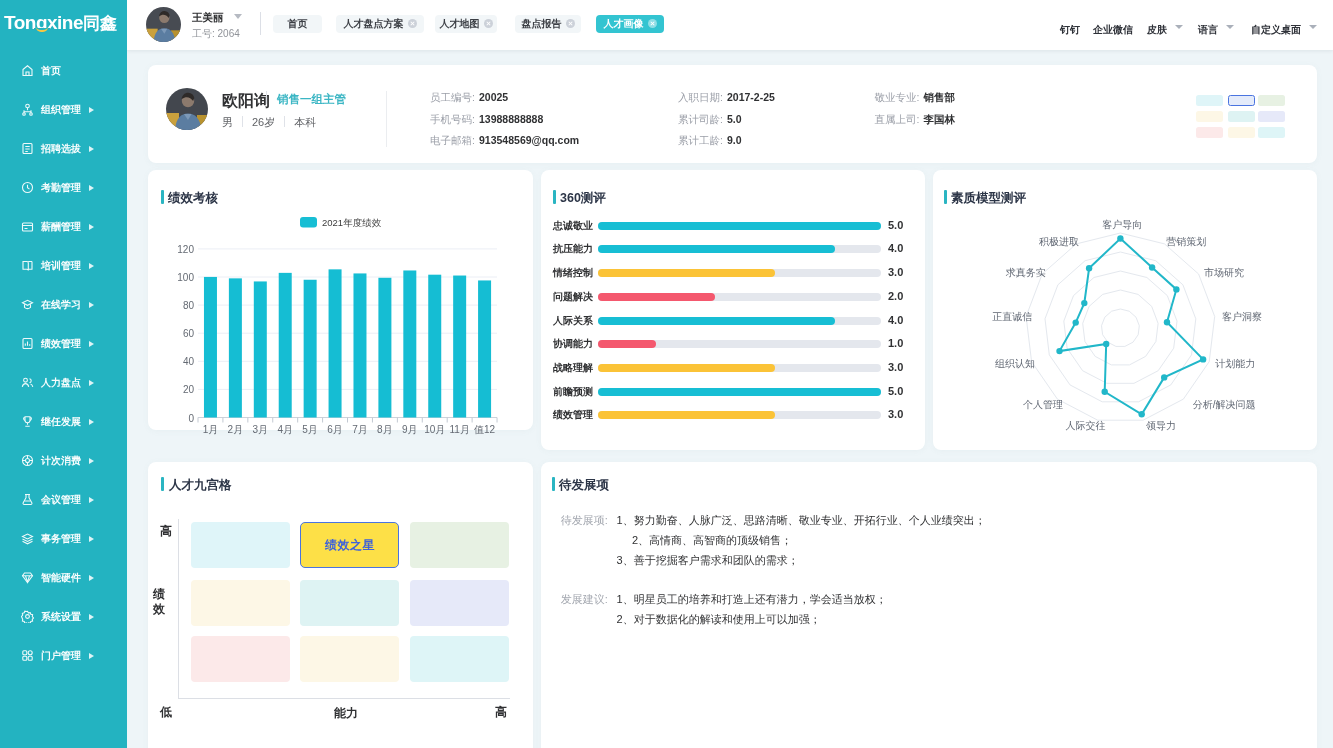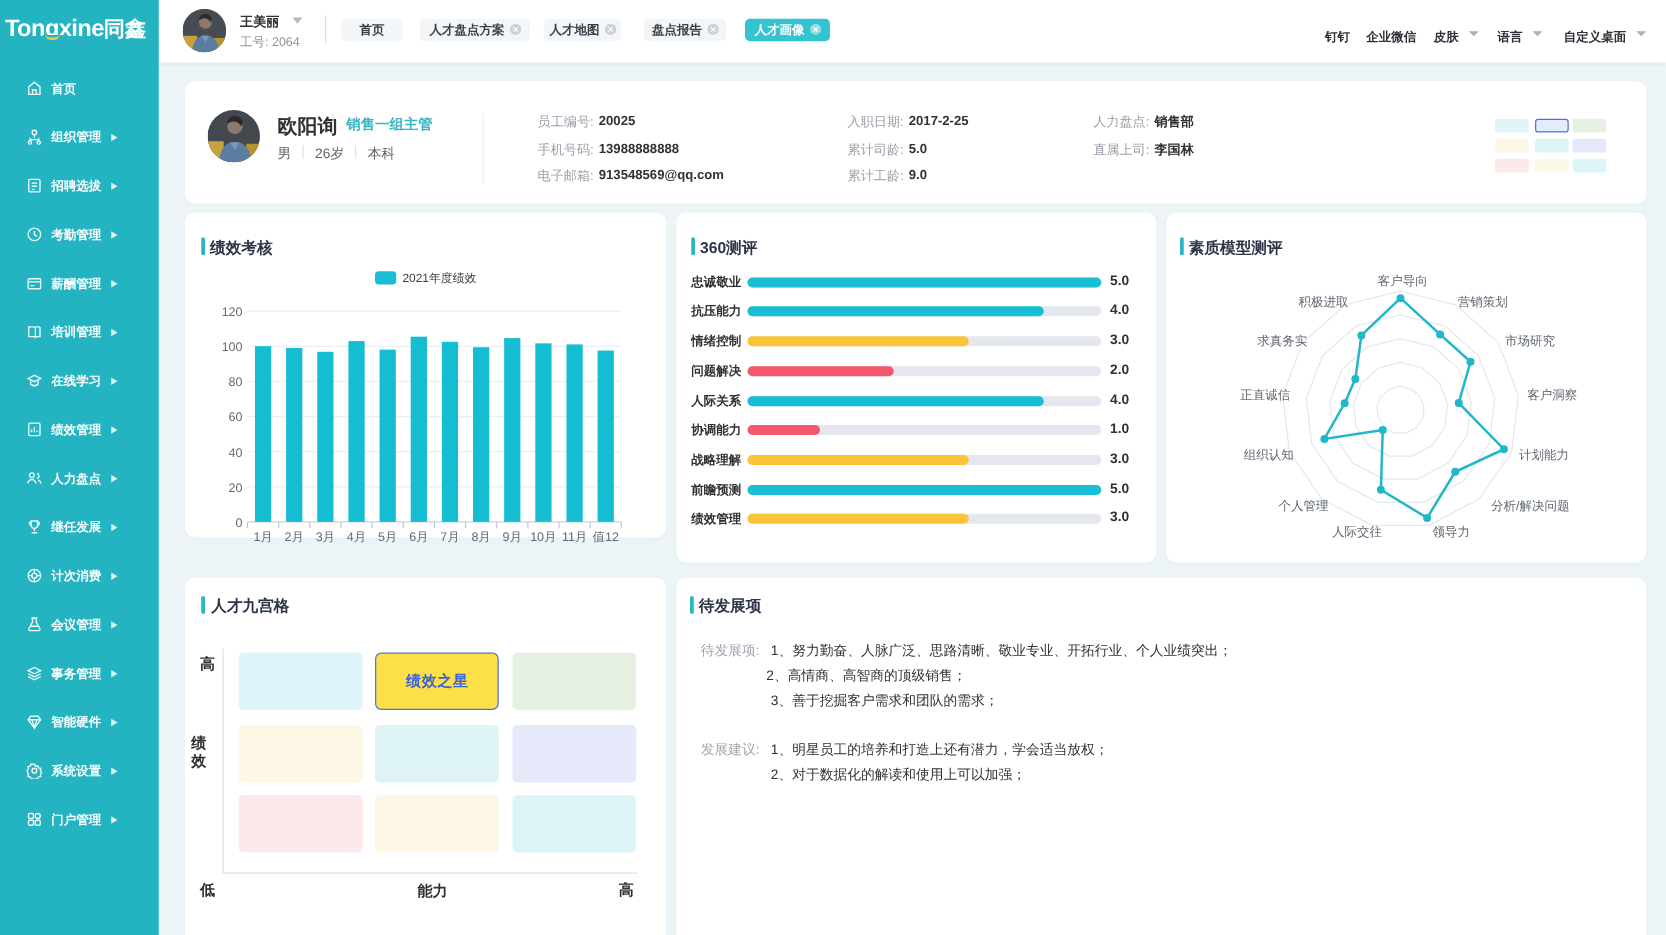--- a/index.html
+++ b/index.html
@@ -189,21 +189,21 @@
   <div class="ilabel" style="left:282px;top:47.5px">手机号码:</div>
     <div class="ival" style="left:331px;top:47.5px">13988888888</div>
   <div class="ilabel" style="left:282px;top:69px">电子邮箱:</div>
     <div class="ival" style="left:331px;top:69px">913548569@qq.com</div>
   <div class="ilabel" style="left:530px;top:26px">入职日期:</div>
     <div class="ival" style="left:579px;top:26px">2017-2-25</div>
   <div class="ilabel" style="left:530px;top:47.5px">累计司龄:</div>
     <div class="ival" style="left:579px;top:47.5px">5.0</div>
   <div class="ilabel" style="left:530px;top:69px">累计工龄:</div>
     <div class="ival" style="left:579px;top:69px">9.0</div>
-  <div class="ilabel" style="left:726.5px;top:26px">人力盘点:</div>
+  <div class="ilabel" style="left:726.5px;top:26px">敬业专业:</div>
     <div class="ival" style="left:775.5px;top:26px">销售部</div>
   <div class="ilabel" style="left:726.5px;top:47.5px">直属上司:</div>
     <div class="ival" style="left:775.5px;top:47.5px">李国林</div>
   <div class="minicell" style="left:1047.5px;top:30px;background:#dff5f8"></div>
   <div class="minicell" style="left:1080px;top:30px;background:#e4ebfa;border:1.6px solid #4a74e0"></div>
   <div class="minicell" style="left:1110px;top:30px;background:#e7f1e3"></div>
   <div class="minicell" style="left:1047.5px;top:46px;background:#fdf7e6"></div>
   <div class="minicell" style="left:1080px;top:46px;background:#def3f3"></div>
   <div class="minicell" style="left:1110px;top:46px;background:#e6e9f9"></div>
   <div class="minicell" style="left:1047.5px;top:61.5px;background:#fce9e9"></div>
@@ -377,18 +377,18 @@
   <div class="gcell" style="left:42.8px;top:173.5px;background:#fce9e9"></div>
   <div class="gcell" style="left:152.4px;top:173.5px;background:#fdf7e6"></div>
   <div class="gcell" style="left:262.1px;top:173.5px;background:#def5f7"></div>
 </div>
 
 <div class="card" style="left:541px;top:462px;width:776px;height:300px">
   <div class="cmark" style="left:11px;top:14.5px"></div>
     <div class="ctitle" style="left:18px;top:14.5px">待发展项</div>
   <div class="dlabel" style="left:19.7px;top:50.5px">待发展项:</div>
   <div class="dline" style="left:75.6px;top:50.5px">1、努力勤奋、人脉广泛、思路清晰、敬业专业、开拓行业、个人业绩突出；</div>
-  <div class="dline" style="left:72px;top:71.2px">2、高情商、高智商的顶级销售；</div>
+  <div class="dline" style="left:91px;top:71.2px">2、高情商、高智商的顶级销售；</div>
   <div class="dline" style="left:75.6px;top:90.8px">3、善于挖掘客户需求和团队的需求；</div>
   <div class="dlabel" style="left:19.7px;top:129.8px">发展建议:</div>
   <div class="dline" style="left:75.6px;top:129.8px">1、明星员工的培养和打造上还有潜力，学会适当放权；</div>
   <div class="dline" style="left:75.6px;top:149.5px">2、对于数据化的解读和使用上可以加强；</div>
 </div>
 
 </body></html>

